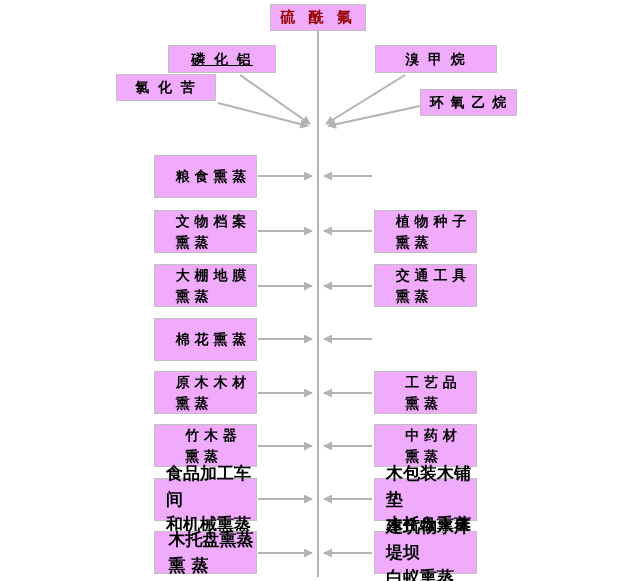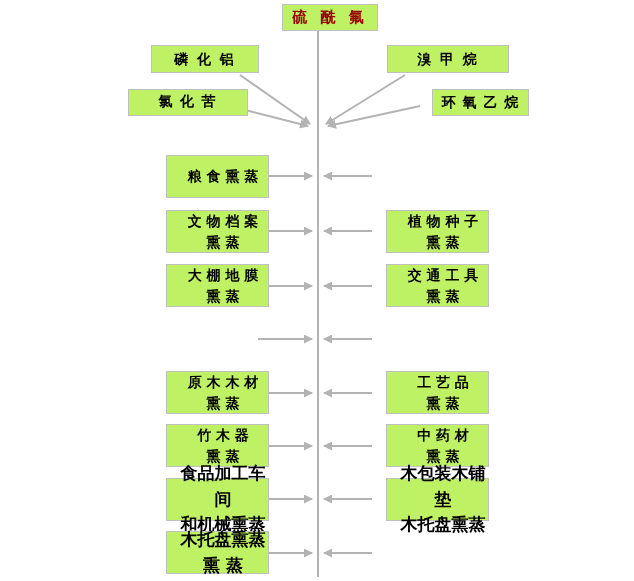--- a/index.html
+++ b/index.html
@@ -8,37 +8,35 @@
     width:634px;height:581px;
     background:#ffffff;
     font-family:"DejaVu Sans", sans-serif;
     overflow:hidden;
   }
   .arrow-layer{position:absolute;left:0;top:0;pointer-events:none;}
   .box{
     position:absolute;
     box-sizing:border-box;
     border:1px solid #c0c0c0;
-    background:#bef264;
+    background:#f0abfc;
     display:flex;align-items:center;justify-content:center;
-    text-align:center;
     font-weight:bold;
     font-size:14px;
     color:#000000;
     white-space:pre-line;
     line-height:1.45;
-    margin-left:12px;
   }
   .title{
     left:270px;top:4px;width:96px;height:27px;
     color:#990000;font-size:15px;letter-spacing:4px;
   }
-  .f-alp{left:139px;top:45px;width:108px;height:28px;letter-spacing:2px;}
+  .f-alp{left:168px;top:45px;width:108px;height:28px;letter-spacing:2px;text-decoration:underline;}
   .f-mbr{left:375px;top:45px;width:122px;height:28px;letter-spacing:2px;}
-  .f-chp{left:116px;top:89px;width:120px;height:27px;letter-spacing:2px;font-family:Liberation Serif, serif;}
+  .f-chp{left:116px;top:74px;width:100px;height:27px;letter-spacing:2px;}
   .f-eo {left:420px;top:89px;width:97px;height:27px;letter-spacing:1px;}
   .node{width:103px;height:43px;padding-left:11px;}
   .left-col{left:154px;}
   .right-col{left:374px;}
   .r1{top:155px}.r2{top:210px}.r3{top:264px}.r4{top:318px}
   .r5{top:371px}.r6{top:424px}.r7{top:478px}.r8{top:531px}
   .small{font-size:17px;line-height:1.5;}
 </style>
 </head>
 <body>
@@ -88,33 +86,36 @@
   <div class="box f-alp">磷 化 铝</div>
   <div class="box f-mbr">溴 甲 烷</div>
   <div class="box f-chp">氯 化 苦</div>
   <div class="box f-eo">环 氧 乙 烷</div>
 
   <div class="box node left-col r1">粮 食 熏 蒸</div>
   <div class="box node left-col r2">文 物 档 案
 熏 蒸</div>
   <div class="box node left-col r3">大 棚 地 膜
 熏 蒸</div>
+  <div class="box node left-col r4">棉 花 熏 蒸</div>
   <div class="box node left-col r5">原 木 木 材
 熏 蒸</div>
   <div class="box node left-col r6">竹 木 器
 熏 蒸</div>
   <div class="box node left-col r7 small">食品加工车间
 和机械熏蒸</div>
   <div class="box node left-col r8 small">木托盘熏蒸
 熏 蒸</div>
 
   <div class="box node right-col r2">植 物 种 子
 熏 蒸</div>
   <div class="box node right-col r3">交 通 工 具
 熏 蒸</div>
   <div class="box node right-col r5">工 艺 品
 熏 蒸</div>
   <div class="box node right-col r6">中 药 材
 熏 蒸</div>
   <div class="box node right-col r7 small">木包装木铺垫
 木托盘熏蒸</div>
+  <div class="box node right-col r8 small">建筑物水库堤坝
+白蚁熏蒸</div>
 
 </div>
 
 </body></html>

